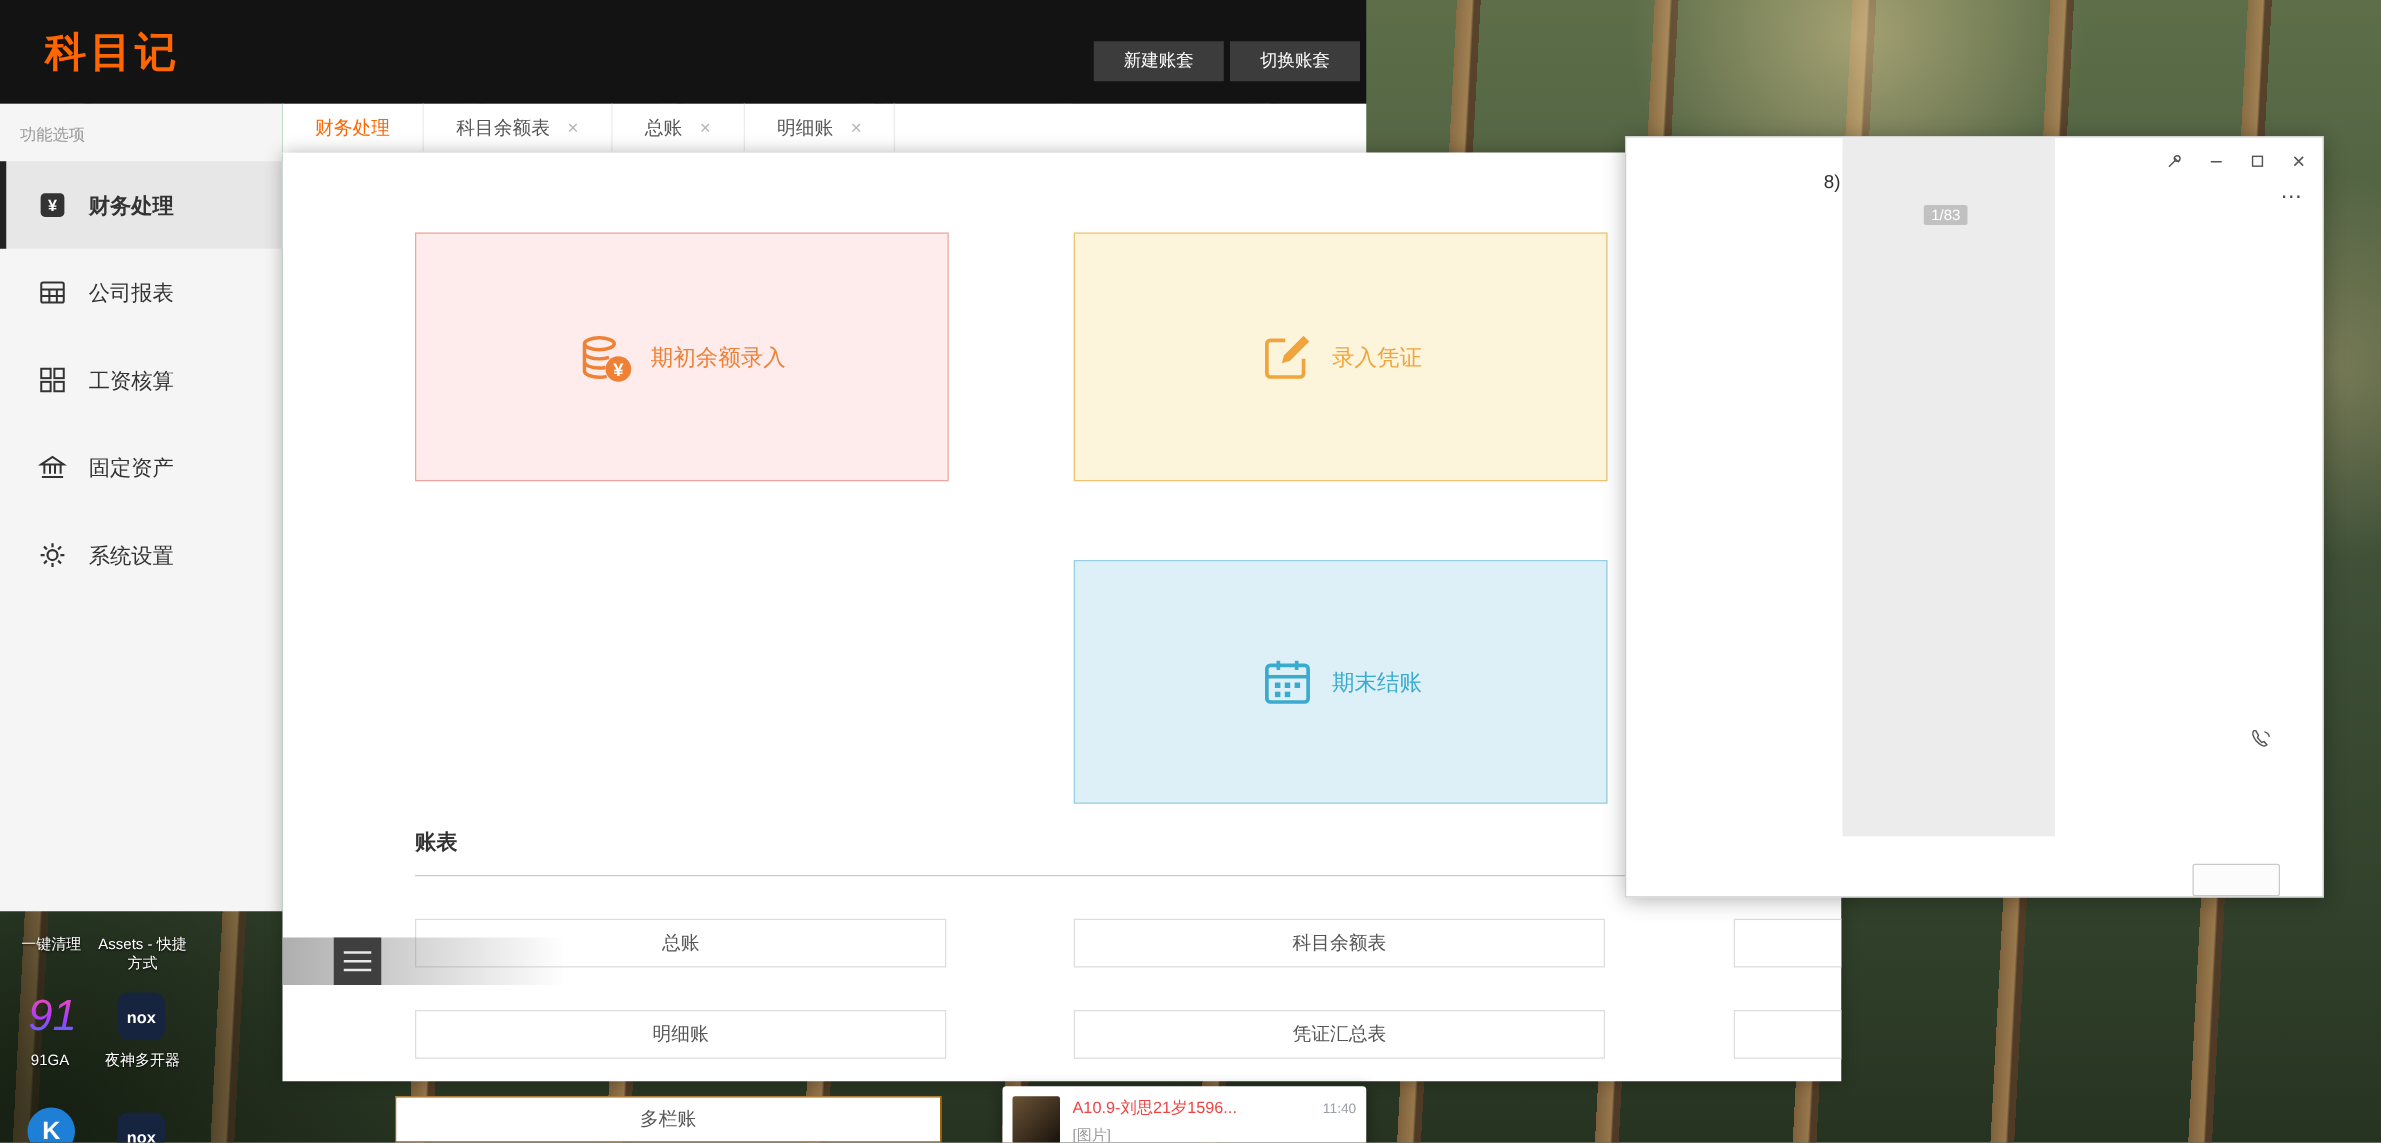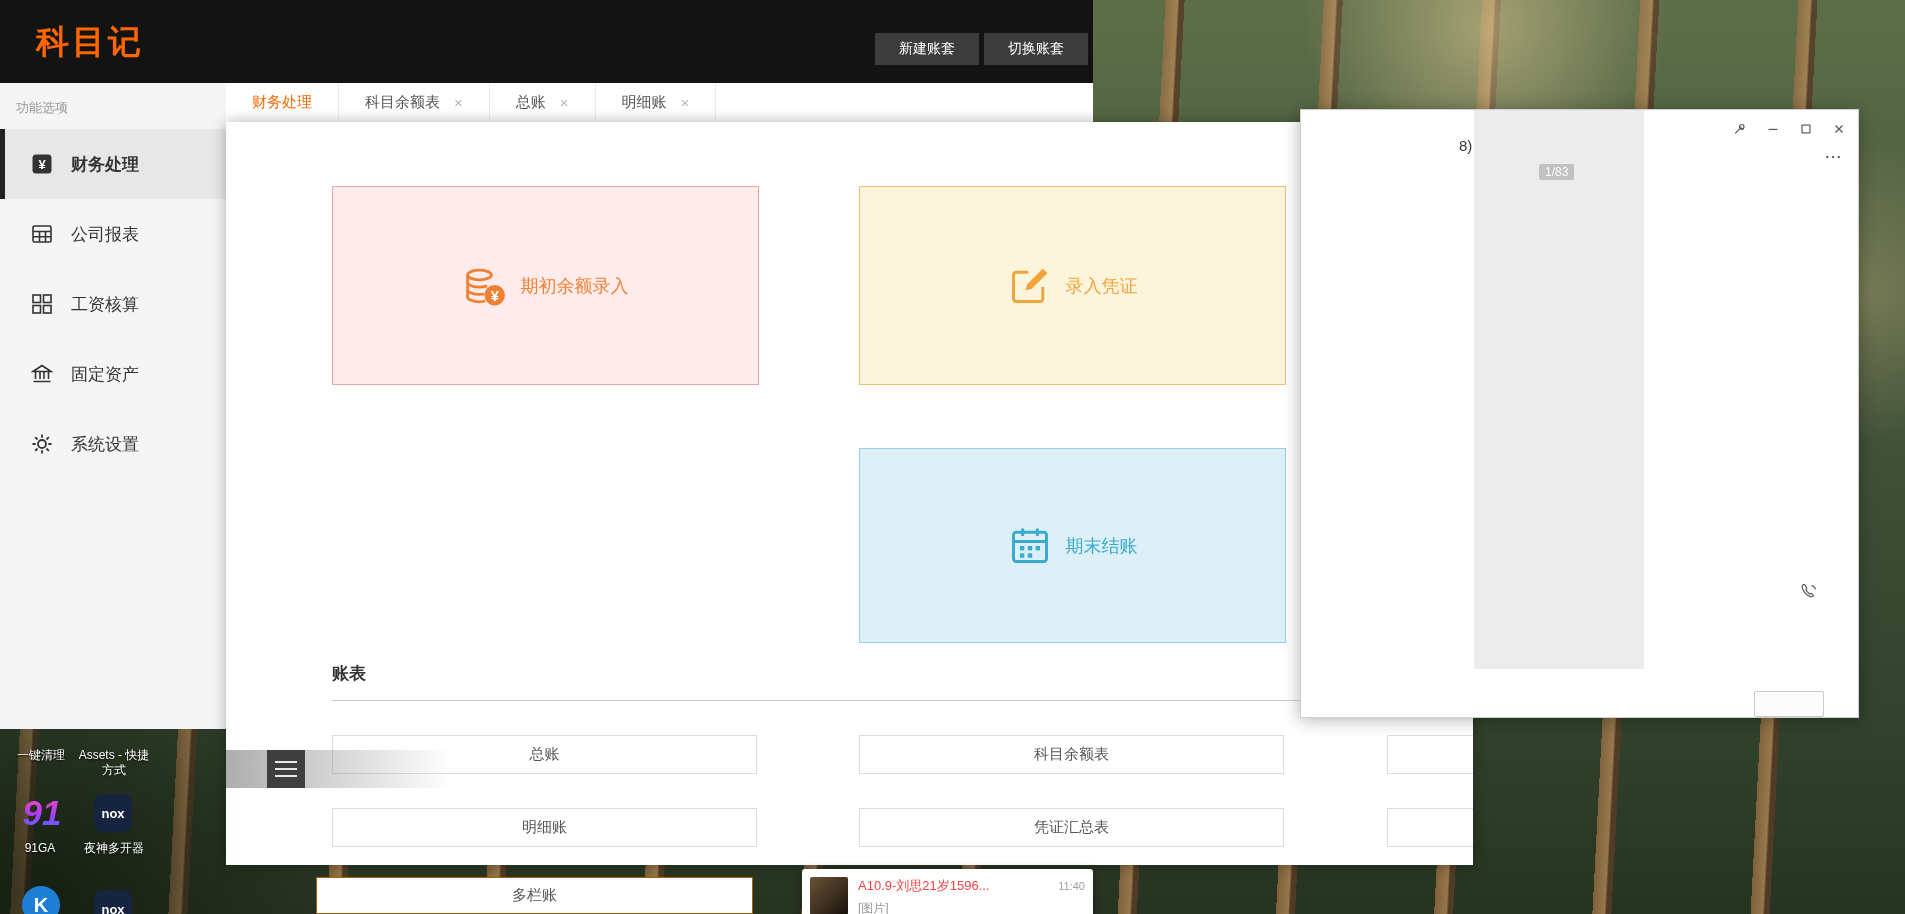--- a/index.html
+++ b/index.html
@@ -99,21 +99,21 @@
   .toast-time{font-size:11px;color:#9aa0a6;margin-left:auto}
   .toast-preview{font-size:12px;color:#999;margin-top:5px}
 
   
   .dlabel{position:absolute;color:#fff;font-size:12px;text-align:center;
     text-shadow:0 1px 2px rgba(0,0,0,.95);z-index:1;line-height:15px}
   .dlab1{left:10px;top:748px;width:62px}
   .dlab2{left:76px;top:748px;width:76px}
   .dlab3{left:8px;top:841px;width:64px}
   .dlab4{left:74px;top:841px;width:80px}
-  .d91{position:absolute;left:20px;top:792px;width:44px;height:42px;font-size:35px;font-weight:bold;
+  .d91{position:absolute;left:20px;top:792px;width:44px;height:42px;font-size:35px;font-weight:normal;
     font-style:italic;text-align:center;line-height:42px;z-index:1;
     background:linear-gradient(180deg,#ff4fa0,#a93cff 55%,#2f7cff);
     -webkit-background-clip:text;background-clip:text;color:transparent;cursor:pointer}
   .dnox{position:absolute;left:94px;top:794px;width:38px;height:38px;border-radius:9px;
     background:#17243f;color:#fff;font-weight:bold;font-size:13px;display:flex;
     align-items:center;justify-content:center;z-index:1;cursor:pointer}
   .dk{position:absolute;left:22px;top:886px;width:38px;height:38px;border-radius:50%;
     background:#1d7fd6;color:#fff;font-weight:bold;font-size:20px;display:flex;
     align-items:center;justify-content:center;z-index:1;cursor:pointer}
   .dnox2{position:absolute;left:94px;top:890px;width:38px;height:38px;border-radius:9px;

